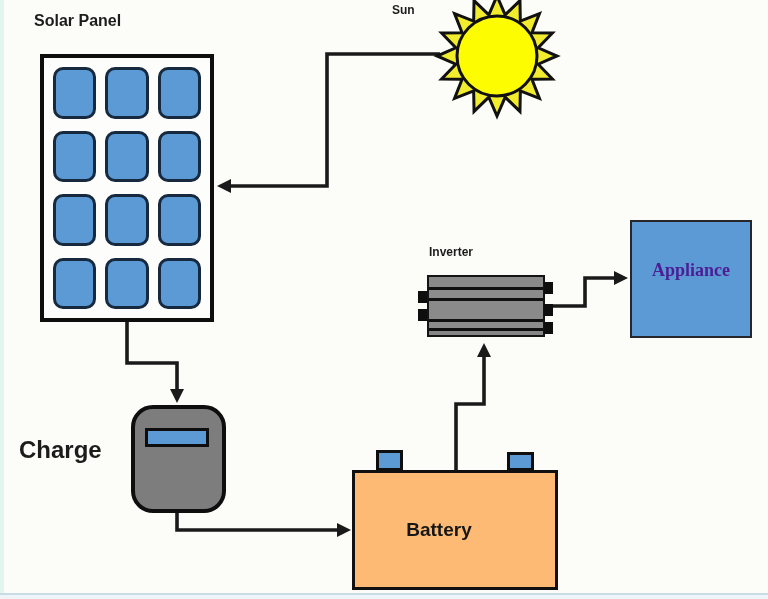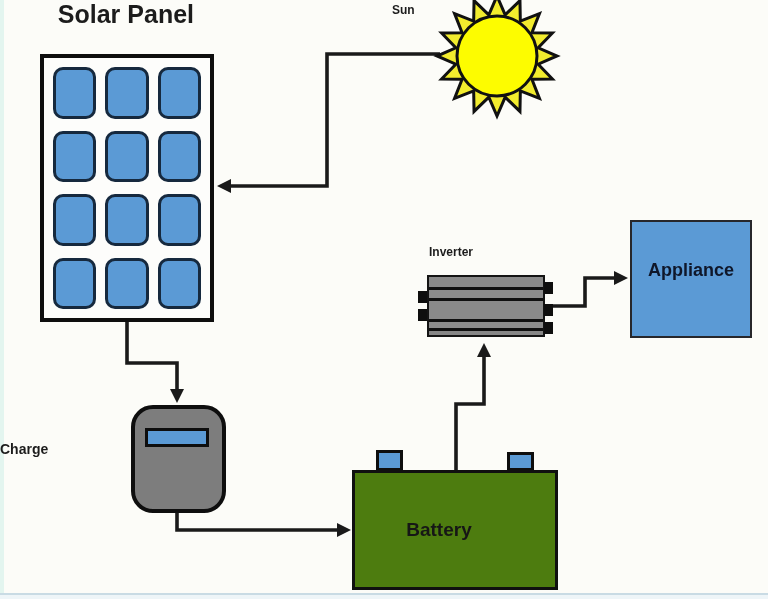--- a/index.html
+++ b/index.html
@@ -10,26 +10,26 @@
     color:#1b1b1b;
   }
   .abs{position:absolute;}
   .lbl{font-weight:bold;white-space:nowrap;color:#1c1c1c;}
 
   
   .edge-left{left:0;top:0;width:4px;height:599px;background:#e3f5ef;}
   .edge-bottom{left:0;top:593px;width:768px;height:6px;background:#eef5f8;border-top:2px solid #c9dbe4;box-sizing:border-box;}
 
   
-  .solar-panel-label{left:34px;top:0;width:160px;text-align:right;font-size:25px;}
+  .solar-panel-label{left:34px;top:12px;width:160px;text-align:left;font-size:16px;}
   .sun-label{left:392px;top:3px;font-size:12px;}
   .inverter-label{left:429px;top:245px;font-size:12px;}
-  .charge-label{left:0;top:432px;font-size:14px;line-height:35px;}
+  .charge-label{left:19px;top:432px;font-size:24px;line-height:35px;}
   .battery-label{font-size:19px;color:#161616;}
-  .appliance-label{font-size:18px;color:#0f172a;}
+  .appliance-label{font-size:18px;color:#4c1d95;font-family:Liberation Serif, serif;}
 
   
   .solar-panel{
     left:40px;top:54px;width:174px;height:268px;box-sizing:border-box;
     background:#fdfdfb;border:4px solid #0e0e0e;
     display:grid;grid-template-columns:repeat(3,1fr);grid-template-rows:repeat(4,1fr);
     gap:12px 9px;padding:9px;
   }
   .solar-cell{
     background:#5b9ad5;border:3px solid #16293e;border-radius:10px;
@@ -70,21 +70,21 @@
     background:#7d7d7d;border:4px solid #0e0e0e;border-radius:22px;
   }
   .controller-display{
     left:10px;top:19px;width:64px;height:19px;box-sizing:border-box;
     background:#5b9ad5;border:3px solid #0e0e0e;
   }
 
   
   .battery{
     left:352px;top:470px;width:206px;height:120px;box-sizing:border-box;
-    background:#4d7c0f;border:3px solid #101010;
+    background:#fdba74;border:3px solid #101010;
     display:flex;align-items:center;justify-content:center;
     padding-right:32px;
   }
   .terminal{background:#5b9ad5;border:3px solid #0e0e0e;box-sizing:border-box;}
   .terminal-left{left:376px;top:450px;width:27px;height:21px;}
   .terminal-right{left:507px;top:452px;width:27px;height:19px;}
 
   .wires{left:0;top:0;pointer-events:none;}
 </style>
 </head>

